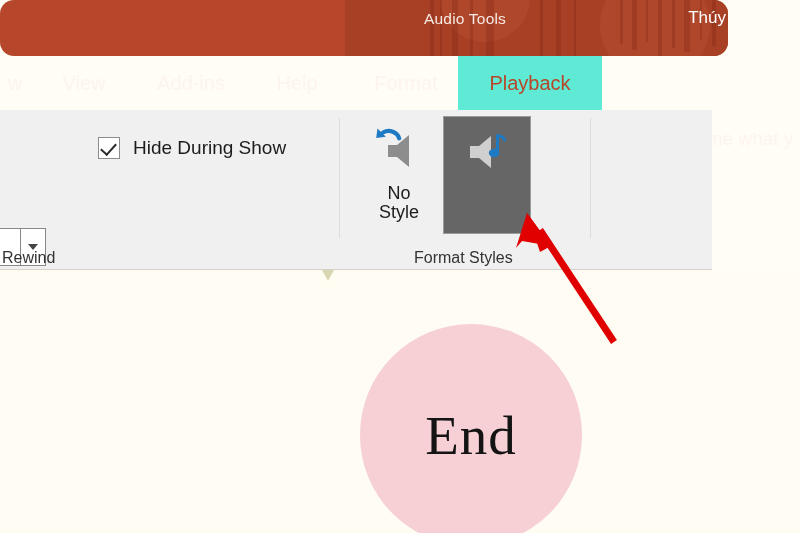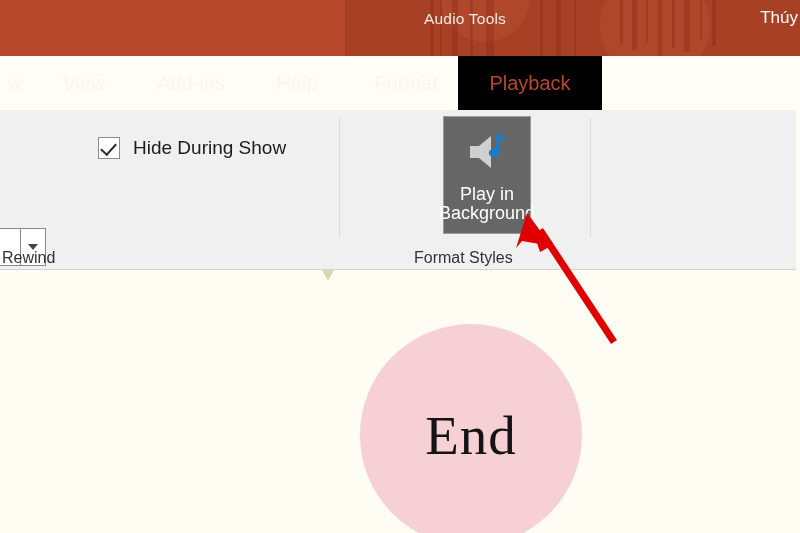--- a/index.html
+++ b/index.html
@@ -5,22 +5,22 @@
   html,body{margin:0;padding:0;}
   body{
     width:800px;height:533px;overflow:hidden;
     font-family:"Liberation Sans", sans-serif;
     background:#fffdf5;
   }
   #app{position:relative;width:800px;height:533px;overflow:hidden;}
 
   
   .titleband{
-    position:absolute;left:0;top:0;width:800px;height:56px;
-    background:#b7472a;overflow:hidden;
+    position:absolute;left:0;top:0;width:728px;height:56px;
+    background:#b7472a;overflow:hidden;border-radius:14px;
   }
   .ctx-band{
     position:absolute;left:345px;top:0;width:455px;height:110px;
     background:#a84025;
   }
   .deco{position:absolute;top:0;left:0;width:800px;height:56px;overflow:hidden;pointer-events:none;}
   .stripe{position:absolute;top:0;height:56px;background:rgba(125,38,20,0.30);}
   .deco-circle{
     position:absolute;border-radius:50%;
     background:rgba(190,85,55,0.35);
@@ -40,32 +40,32 @@
   .tabstrip{
     position:absolute;left:0;top:56px;width:800px;height:54px;
   }
   .tab{
     position:absolute;top:0;height:54px;
     display:flex;align-items:center;justify-content:center;
     font-size:20px;color:#fdf3ef;white-space:nowrap;
     padding:0 14px;box-sizing:border-box;
   }
   .tab.active{
-    background:#000000;color:#b7472a;
+    background:#5eead4;color:#b7472a;
   }
   .tellme{
     position:absolute;top:56px;height:54px;left:640px;
     display:flex;align-items:center;gap:11px;
     font-size:19px;color:#fdf3ef;white-space:nowrap;
   }
   .bulb{width:22px;height:30px;position:relative;flex:0 0 auto;}
 
   
   .ribbon{
-    position:absolute;left:0;top:110px;width:796px;height:160px;
+    position:absolute;left:0;top:110px;width:712px;height:160px;
     background:#f0f0f0;
     border-bottom:1px solid #d6d3ce;
     box-sizing:border-box;
   }
   .grp-sep{position:absolute;top:8px;width:1px;height:120px;background:#dcdcdc;}
 
   
   .combo{
     position:absolute;left:-46px;top:118px;width:92px;height:38px;
     background:#ffffff;border:1px solid #8a8886;box-sizing:border-box;
@@ -209,31 +209,40 @@
       </div>
     </div>
 
     <div class="cbrow" style="left:98px;top:27px;">
       <span class="cbox checked"></span>
       <span>Hide During Show</span>
     </div>
 
     <div class="grp-label" style="left:2px;top:139px;">Rewind</div>
 
+    <div class="gal" style="left:363px;top:6px;">
+      <span class="icowrap">
+        <svg viewBox="0 0 58 50" width="58" height="50">
+          <path d="M18 19h9l12-10v32l-12-10h-9z" fill="#8d8d8d"></path>
+          <path d="M13 6.5c6.5-3.6 14.2-.4 16.2 5.8" fill="none" stroke="#1f7ac4" stroke-width="4.2" stroke-linecap="round"></path>
+          <path d="M7.5 2.5l-1.3 9.4 9.6-1.1z" fill="#1f7ac4"></path>
+        </svg>
+      </span>
+      <span class="lbl"><span>No</span><br><span>Style</span></span>
+    </div>
 
     <div class="gal selected" style="left:443px;top:6px;width:88px;">
       <span class="icowrap">
         <svg viewBox="0 0 58 50" width="58" height="50">
           <path d="M12 19h9l12-10v32l-12-10h-9z" fill="#cfcfcf"></path>
           <path d="M39.5 8.5v17" fill="none" stroke="#1f7ac4" stroke-width="3"></path>
           <path d="M39.5 8.5c3.5.6 6.2 2.2 7.2 4.4" fill="none" stroke="#1f7ac4" stroke-width="3" stroke-linecap="round"></path>
           <ellipse cx="36" cy="26" rx="5.2" ry="4.2" fill="#1f7ac4"></ellipse>
         </svg>
       </span>
-      <span class="lbl"><span>Play in</span><br><span>Background</span></span>
     </div>
 
     <div class="grp-label" style="left:414px;top:139px;">Format Styles</div>
   </div>
 
   <div class="canvas">
     <div class="marker"></div>
   </div>
 
   <div class="endcircle">

